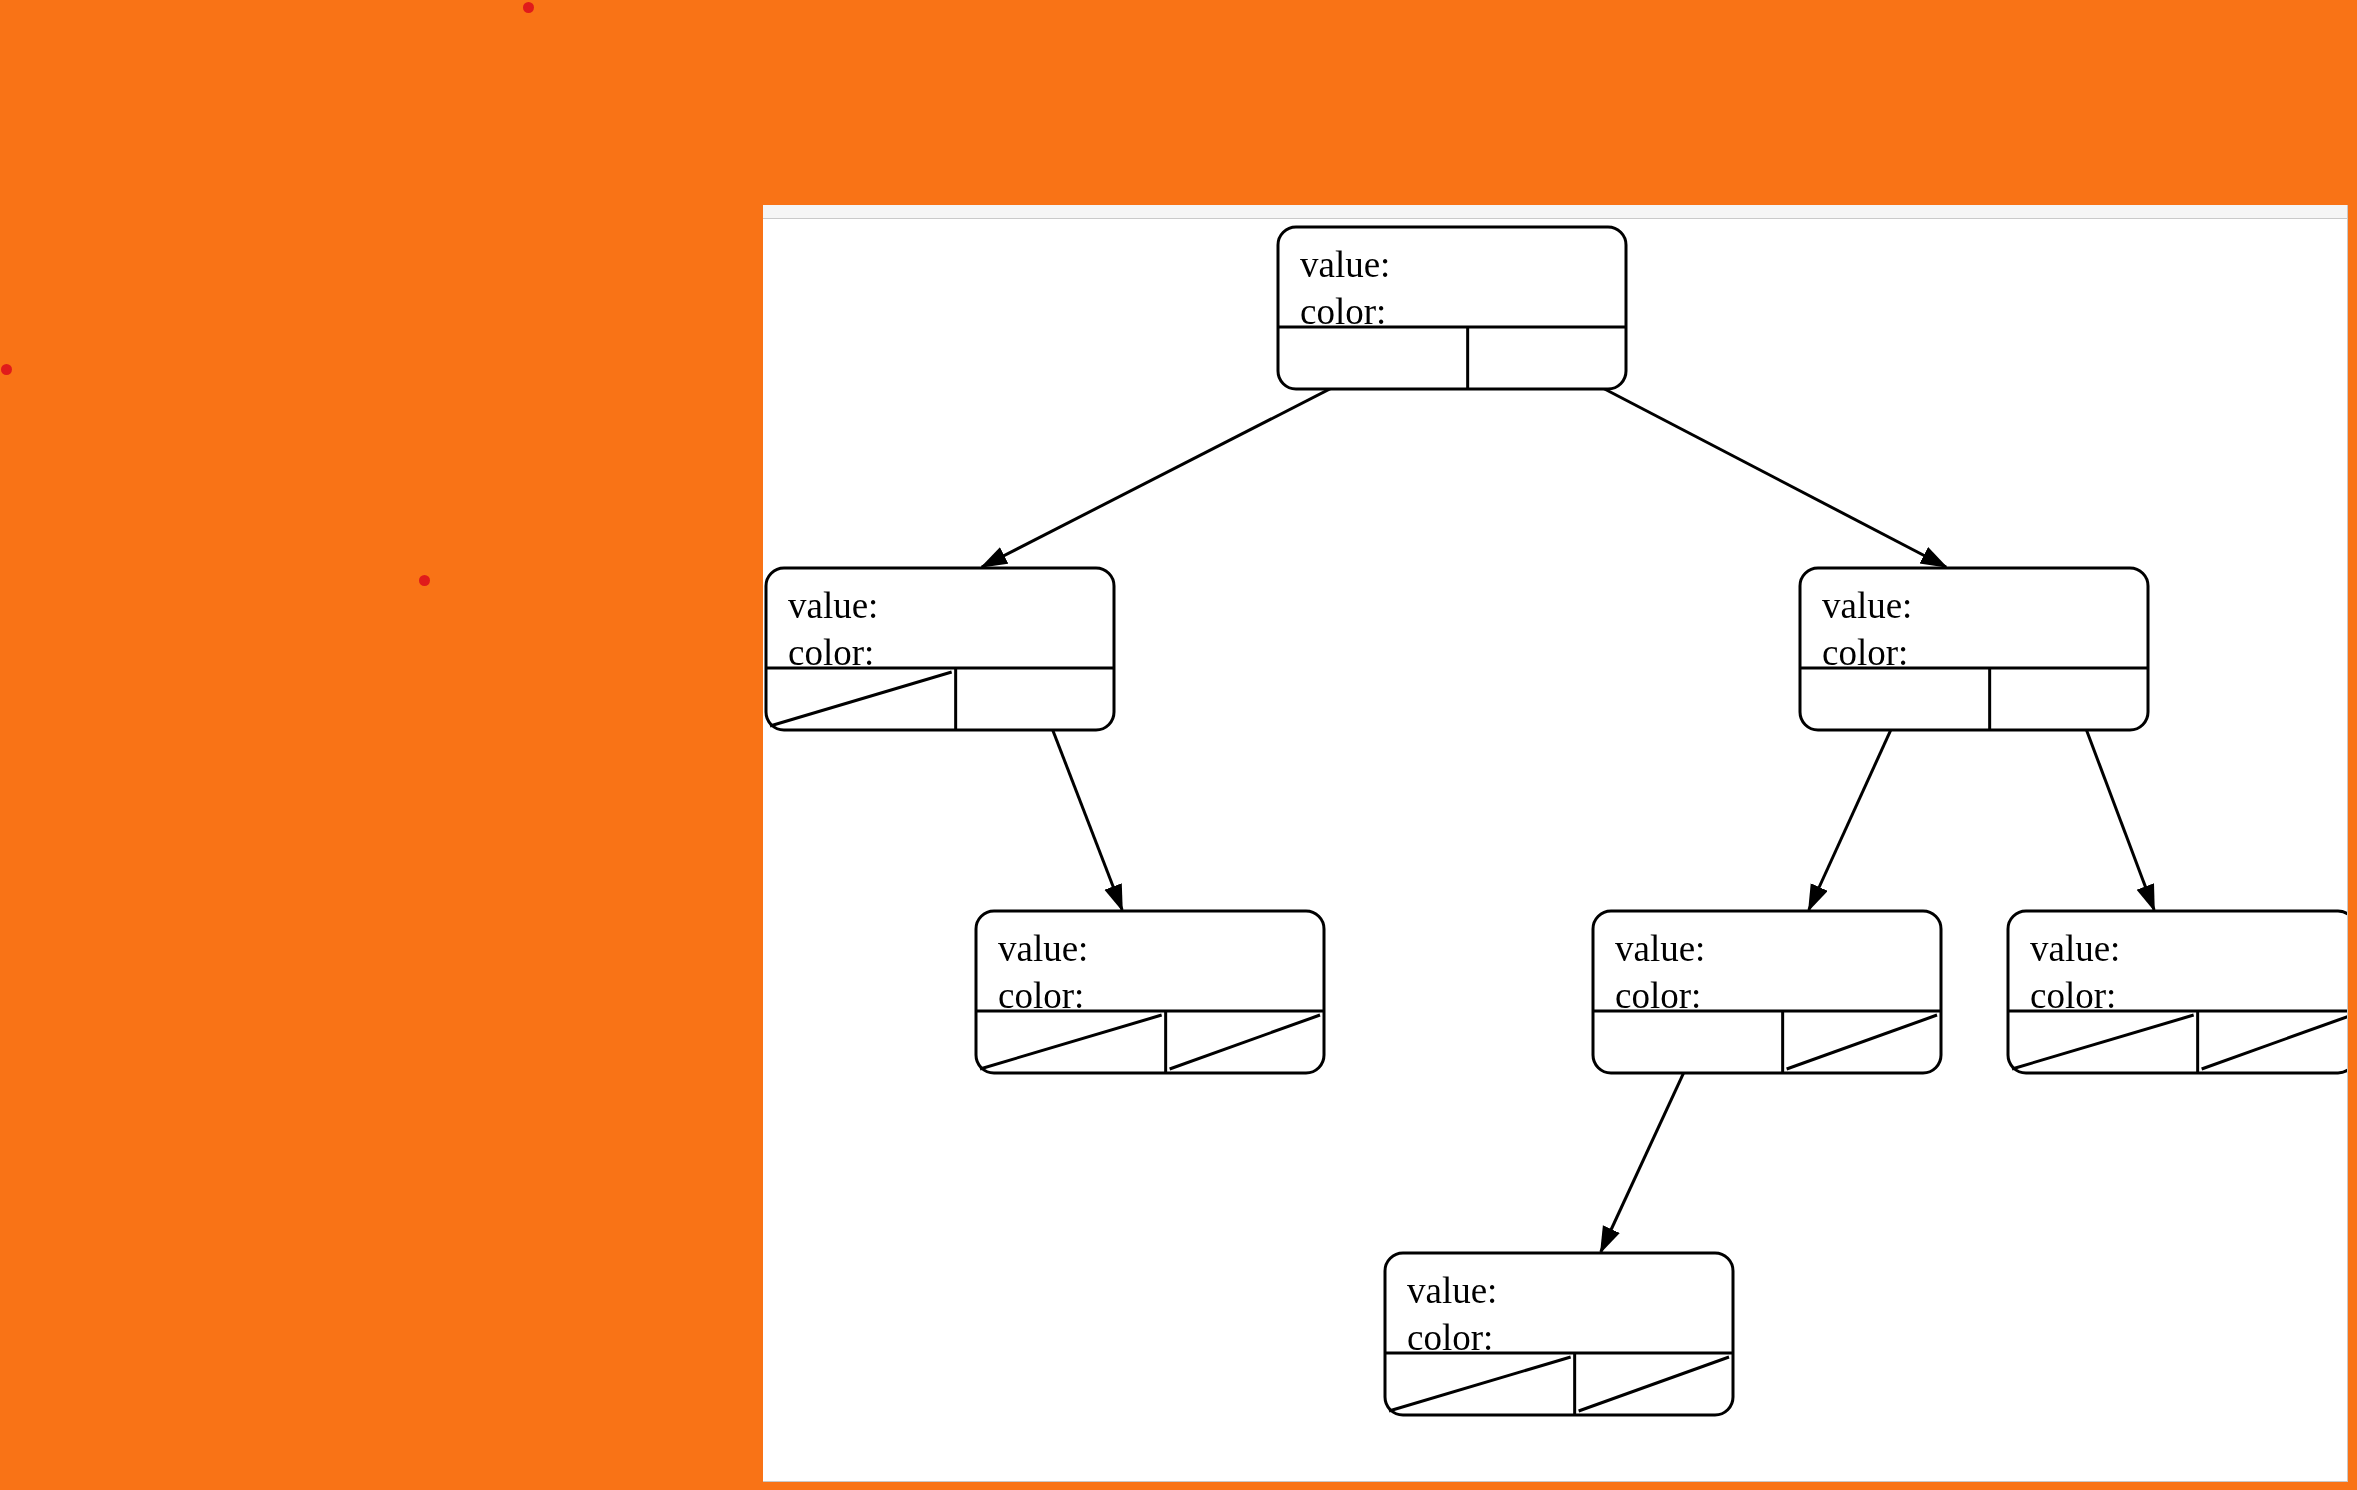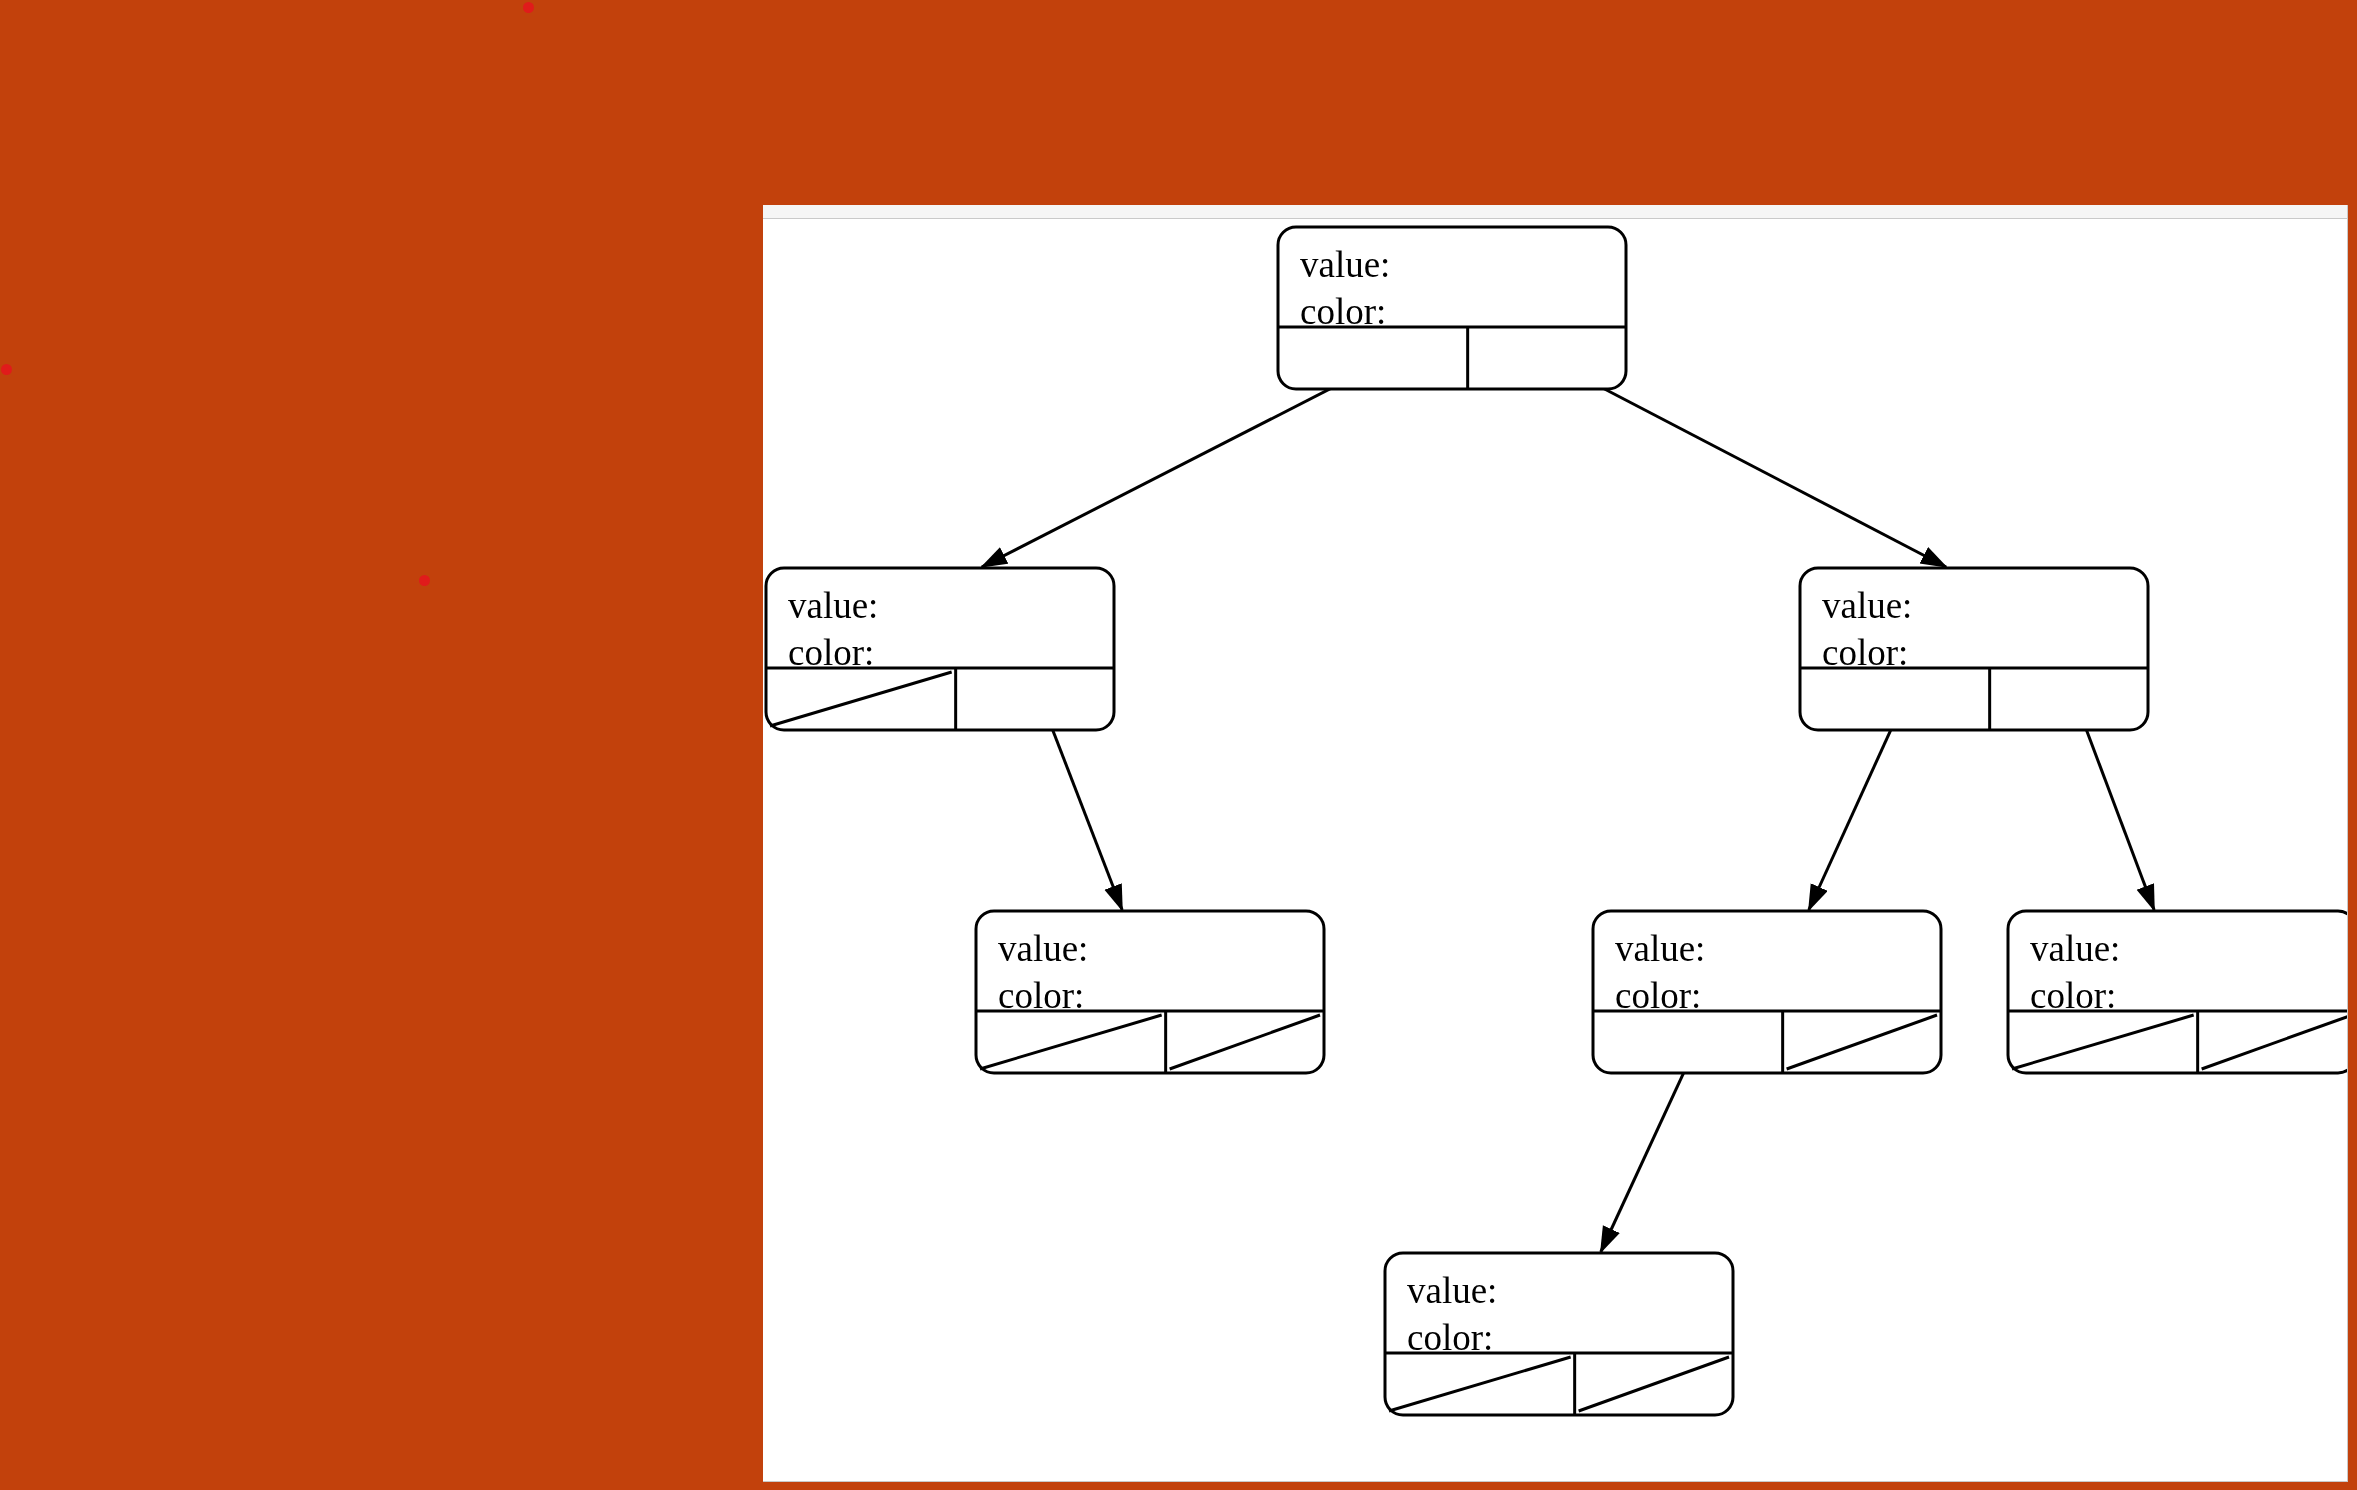--- a/index.html
+++ b/index.html
@@ -47,21 +47,21 @@
   }
   .node-label {
     font-family: "Liberation Serif", "DejaVu Serif", serif;
     font-size: 37px;
     fill: #000000;
   }
 </style>
 </head>
 <body style="width: 2357px; height: 1490px; background: rgb(0, 0, 0);">
 
-<div id="page-root" style="background: #c2410c;">
+<div id="page-root" style="background: #f97316;">
 
   <div class="canvas" id="canvas" style="left: 763px; top: 205px; width: 1585px; height: 1277px; background: rgb(255, 255, 255); border-right: 1px solid rgb(201, 201, 201); border-bottom: 1px solid rgb(201, 201, 201); box-sizing: border-box;">
     <div class="canvas-topband"></div>
     <svg class="canvas-svg" id="tree-svg" xmlns="http://www.w3.org/2000/svg" width="1585" height="1277" viewBox="0 0 1585 1277">
         <defs>
           <marker id="arrowhead" markerWidth="9" markerHeight="9" refX="8.4" refY="3.1" orient="auto" markerUnits="strokeWidth">
             <path d="M0,0 L9,3.1 L0,6.2 z" fill="#000000"></path>
           </marker>
         </defs>
         <g>

